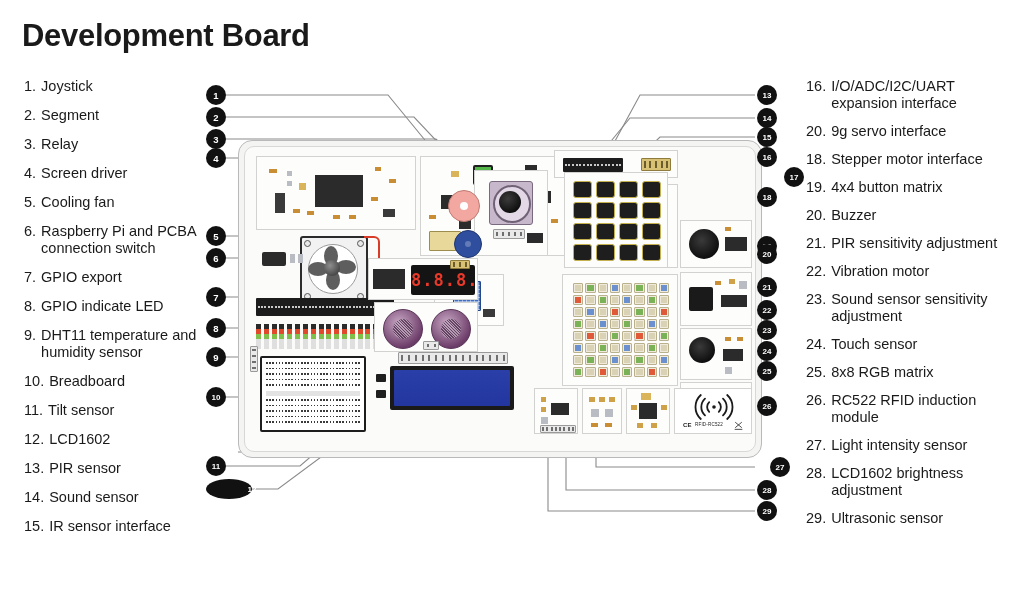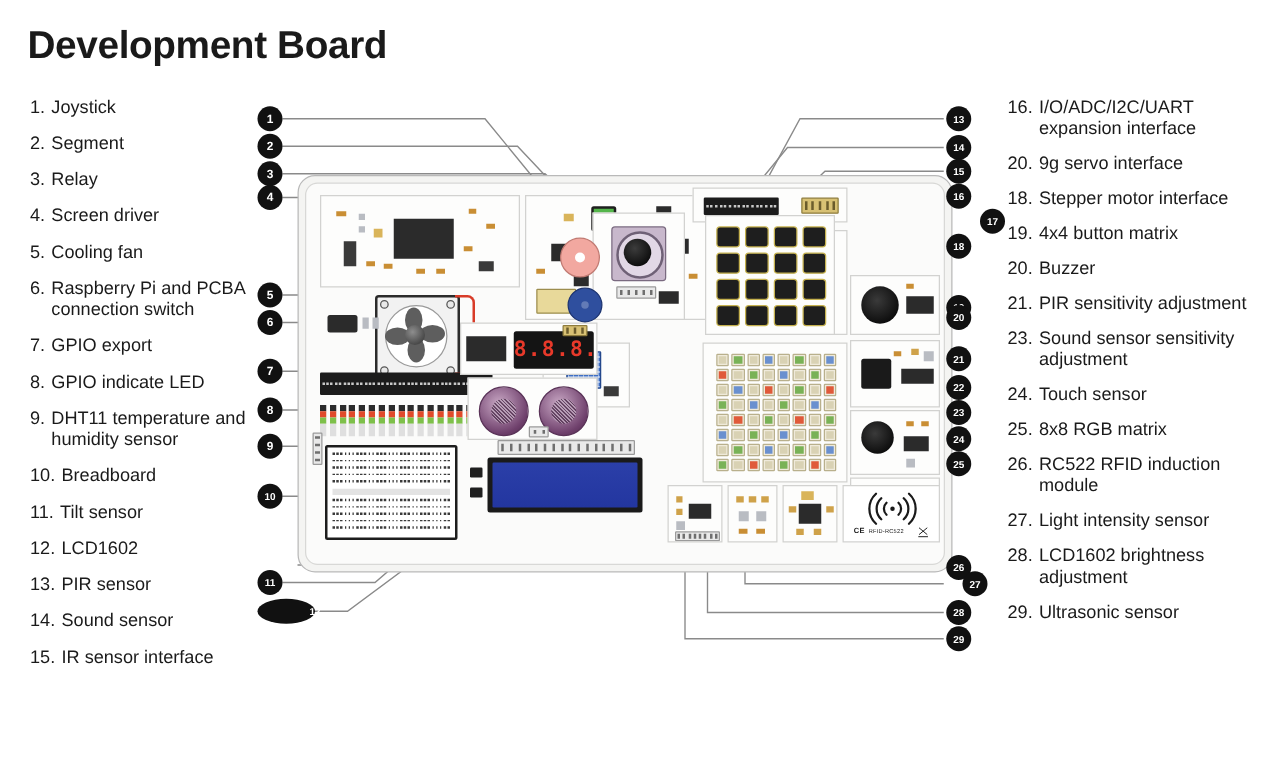--- a/index.html
+++ b/index.html
@@ -451,20 +451,24 @@
     <span class="legend-num">19.</span>
     <span class="legend-label">4x4 button matrix</span>
   </div>
   <div class="legend-item">
     <span class="legend-num">20.</span>
     <span class="legend-label">Buzzer</span>
   </div>
   <div class="legend-item">
     <span class="legend-num">21.</span>
     <span class="legend-label">PIR sensitivity adjustment</span>
+  </div>
+  <div class="legend-item">
+    <span class="legend-num">22.</span>
+    <span class="legend-label">Vibration motor</span>
   </div>
   <div class="legend-item">
     <span class="legend-num">23.</span>
     <span class="legend-label">Sound sensor sensitivity adjustment</span>
   </div>
   <div class="legend-item">
     <span class="legend-num">24.</span>
     <span class="legend-label">Touch sensor</span>
   </div>
   <div class="legend-item">
@@ -1367,16 +1371,16 @@
 <div class="callout small" style="left:757px;top:147px;">16</div>
 <div class="callout small" style="left:784px;top:167px;">17</div>
 <div class="callout small" style="left:757px;top:187px;">18</div>
 <div class="callout small" style="left:757px;top:236px;">19</div>
 <div class="callout small" style="left:757px;top:244px;">20</div>
 <div class="callout small" style="left:757px;top:277px;">21</div>
 <div class="callout small" style="left:757px;top:300px;">22</div>
 <div class="callout small" style="left:757px;top:320px;">23</div>
 <div class="callout small" style="left:757px;top:341px;">24</div>
 <div class="callout small" style="left:757px;top:361px;">25</div>
-<div class="callout small" style="left:757px;top:396px;margin-top:48px;">26</div>
+<div class="callout small" style="left:757px;top:396px;">26</div>
 <div class="callout small" style="left:770px;top:457px;">27</div>
 <div class="callout small" style="left:757px;top:480px;">28</div>
 <div class="callout small" style="left:757px;top:501px;">29</div>
 
 </body></html>

